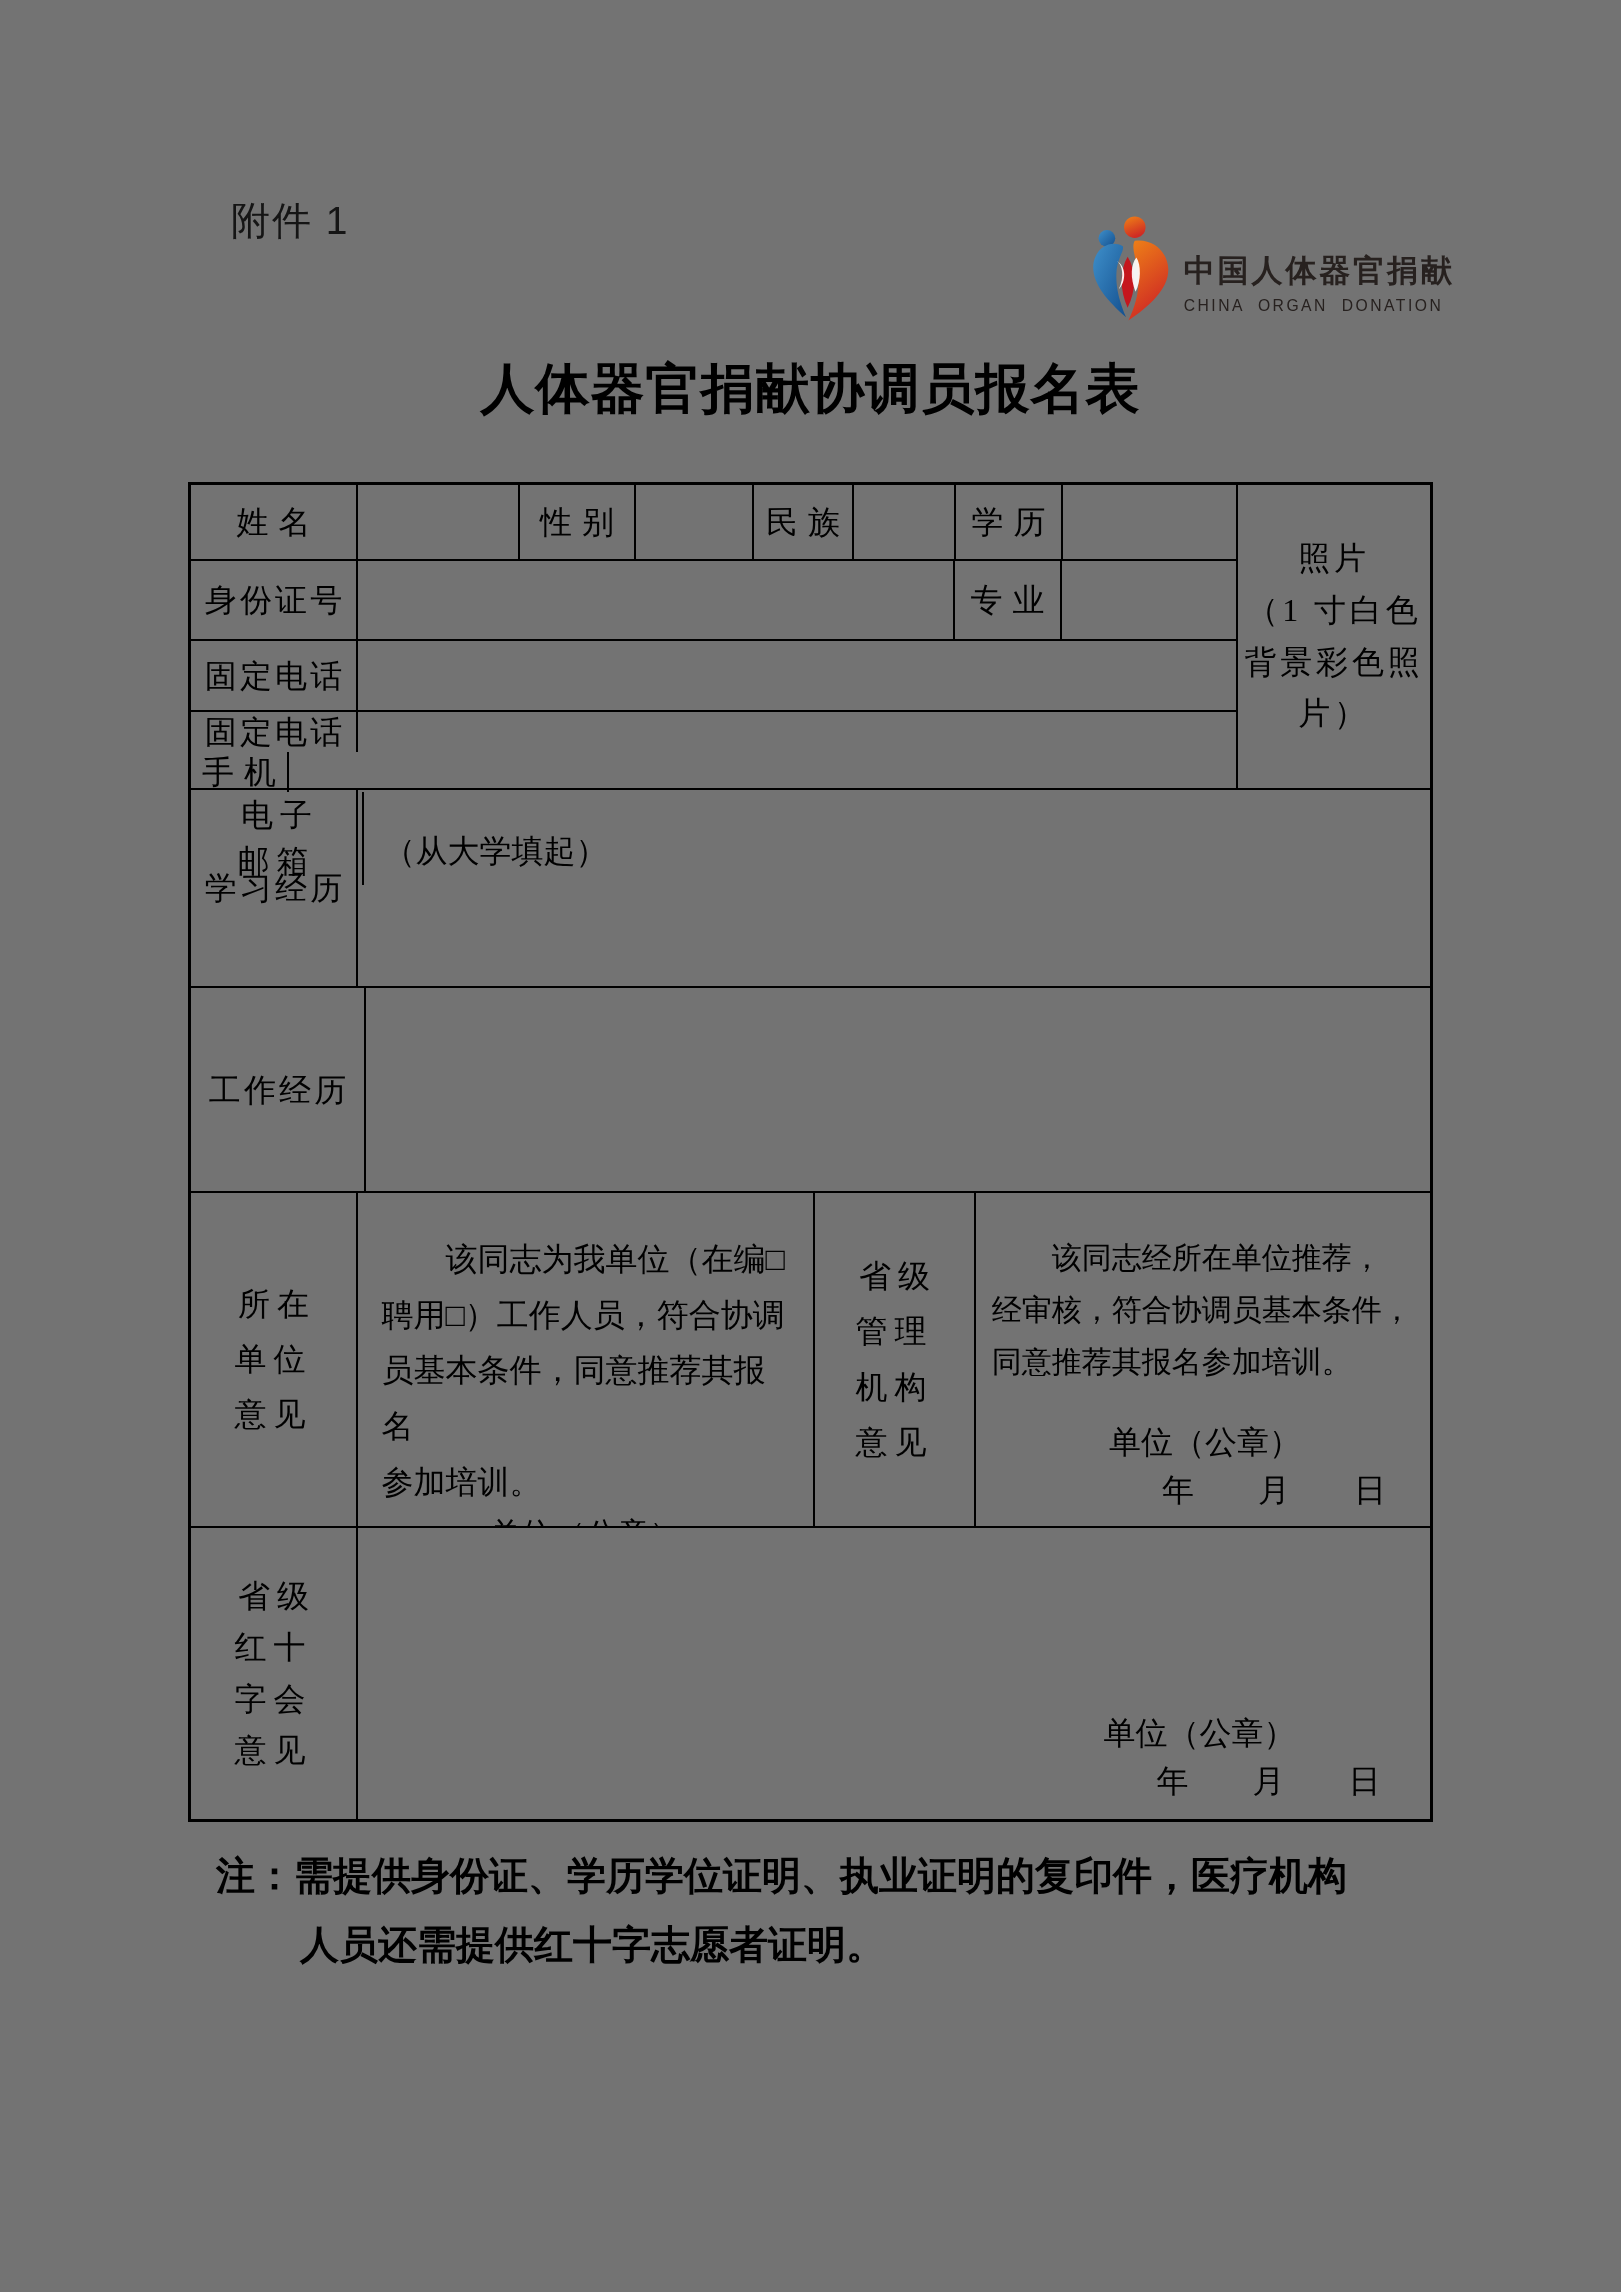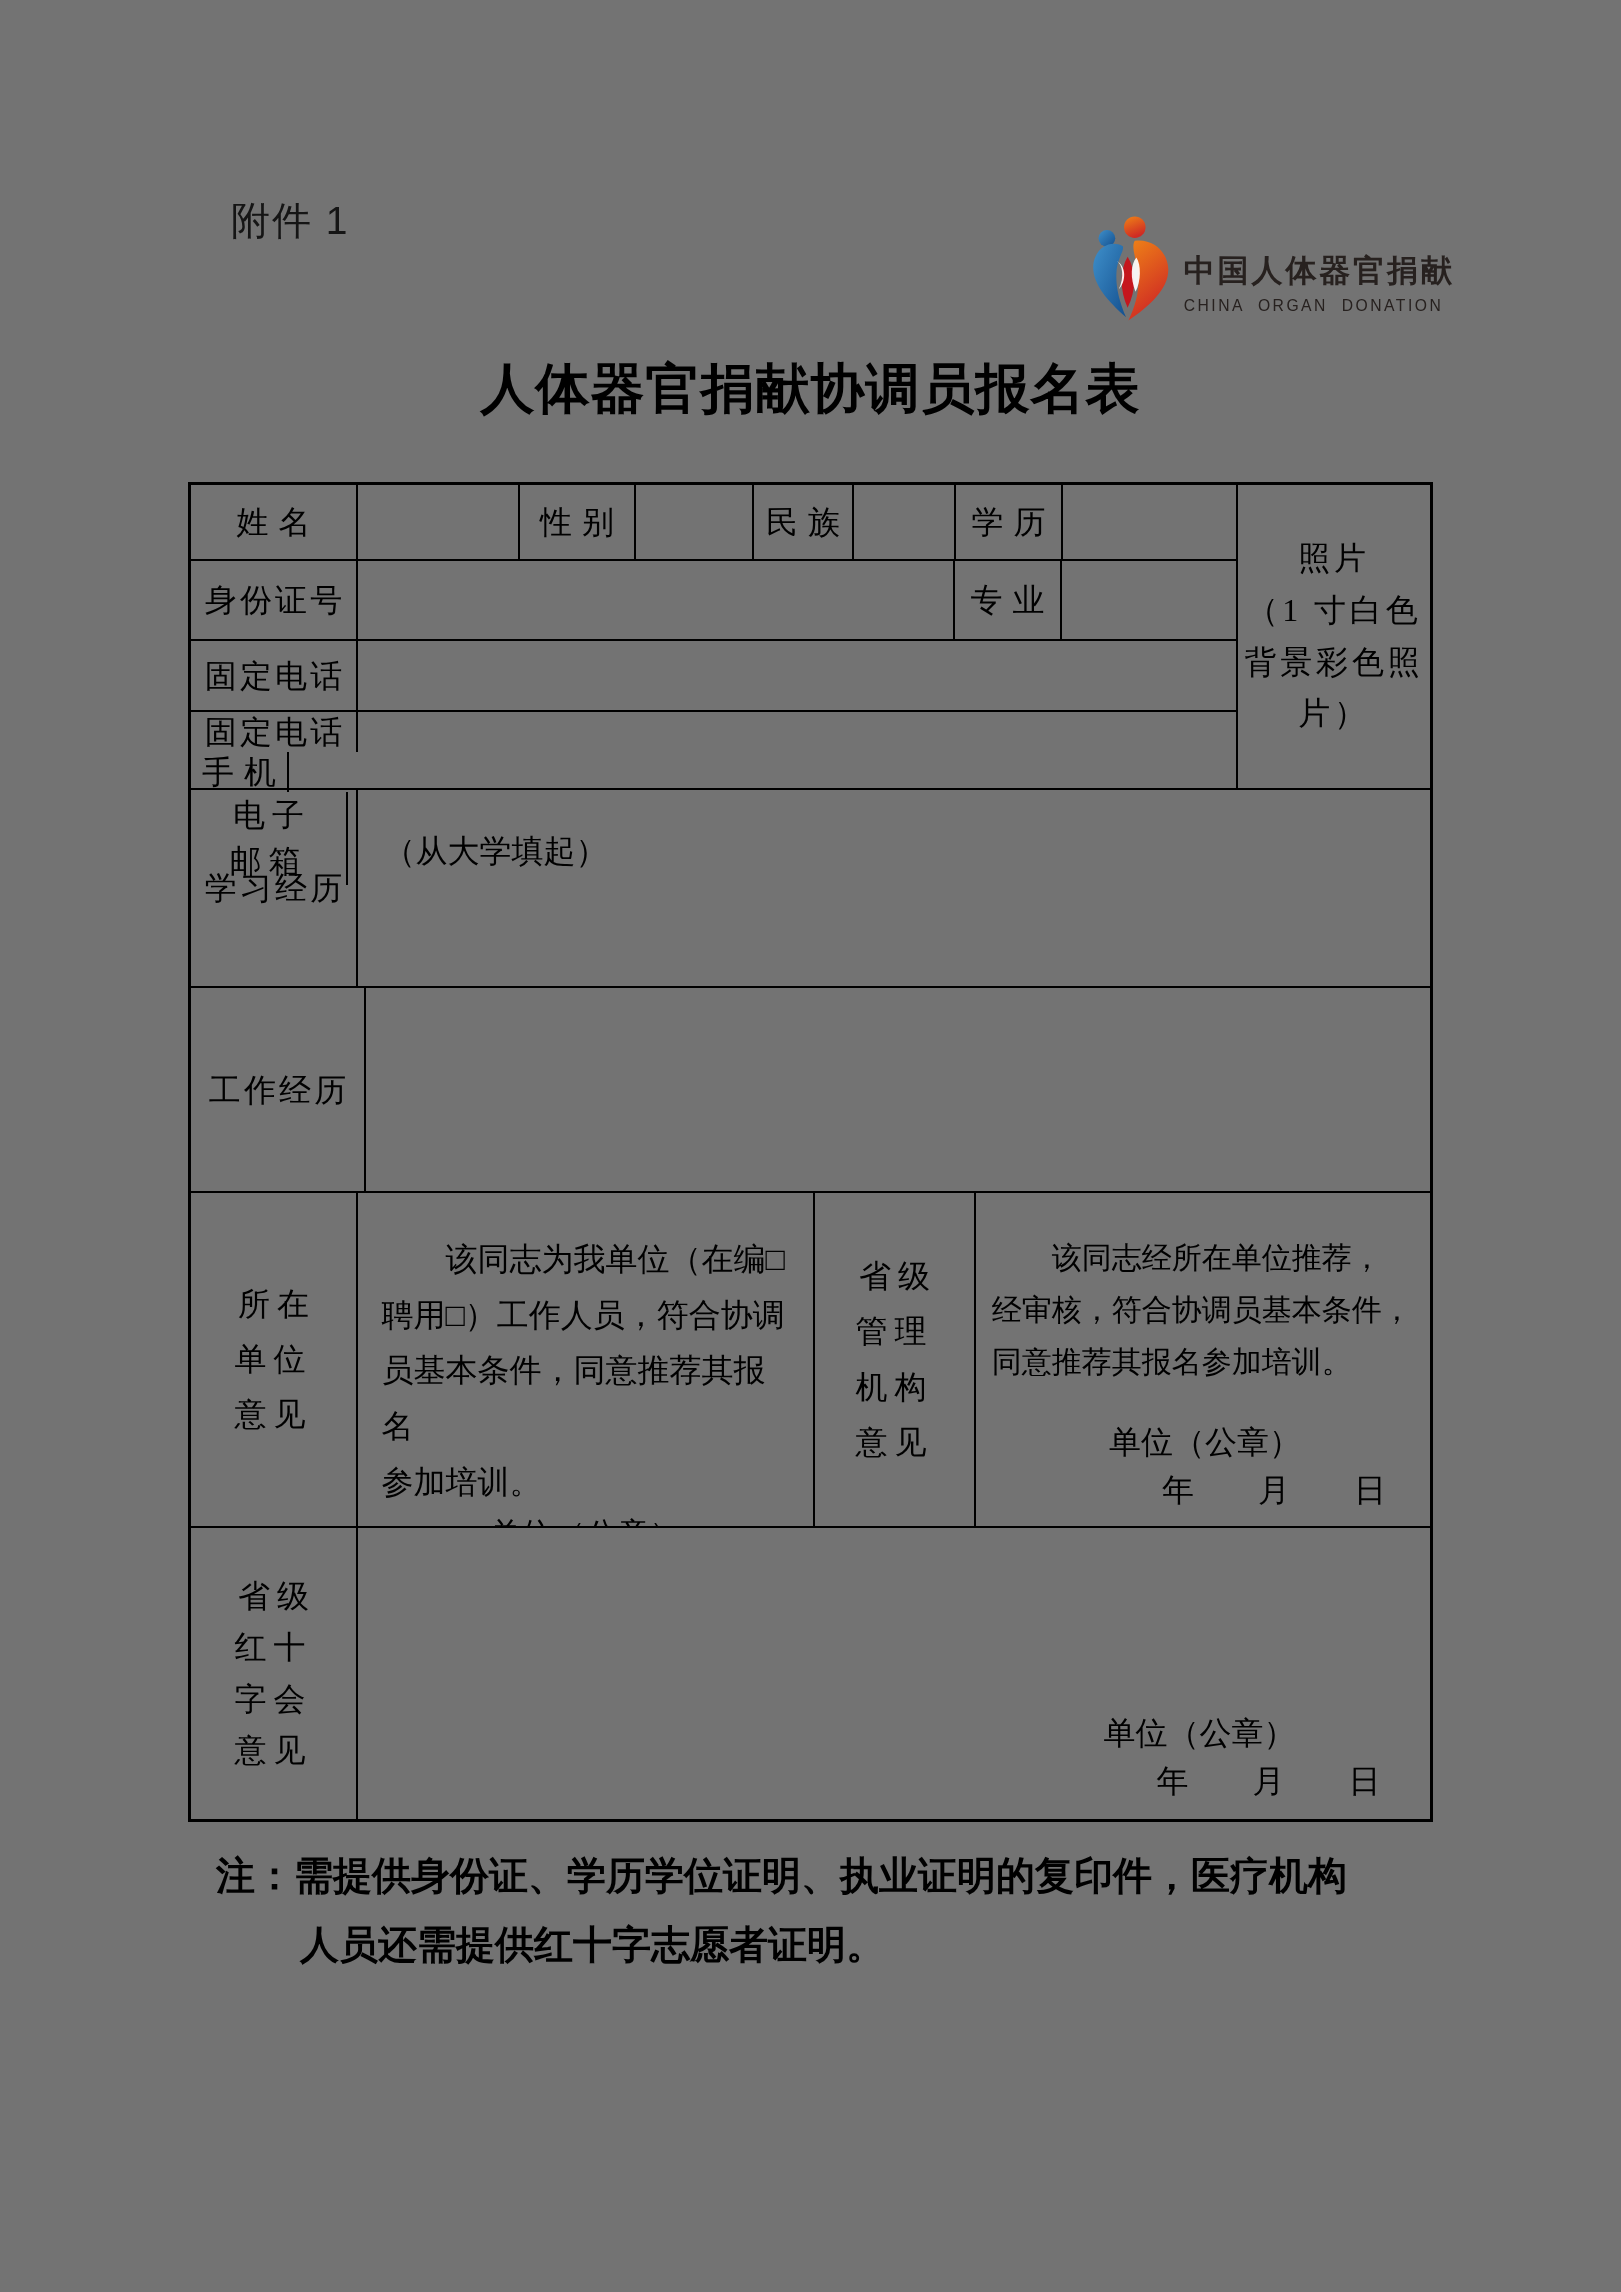--- a/index.html
+++ b/index.html
@@ -139,21 +139,21 @@
         <div class="trow" style="height:69px;">
           <div class="cell lab sp4" style="width:167px;">固定电话</div>
           <div class="cell" style="flex:1;"></div>
         </div>
 
         <div class="trow" style="height:76px;flex-direction:column;">
           <div class="cell lab sp4" style="width:167px;">固定电话</div>
           <div class="cell" style="width:152px;"></div>
           <div class="cell lab sp" style="width:98px;">手机</div>
           <div class="cell" style="width:241px;"></div>
-          <div class="cell lab stacked" style="width:157px;line-height:1.45;">电子
+          <div class="cell lab stacked" style="width:173px;line-height:1.45;">电子
 邮箱</div>
           <div class="cell" style="flex:1;"></div>
         </div>
 
       </div>
       <div class="photo-cell">
         <div class="photo-text">照片
 （1 寸白色
 背景彩色照
 片）</div>

